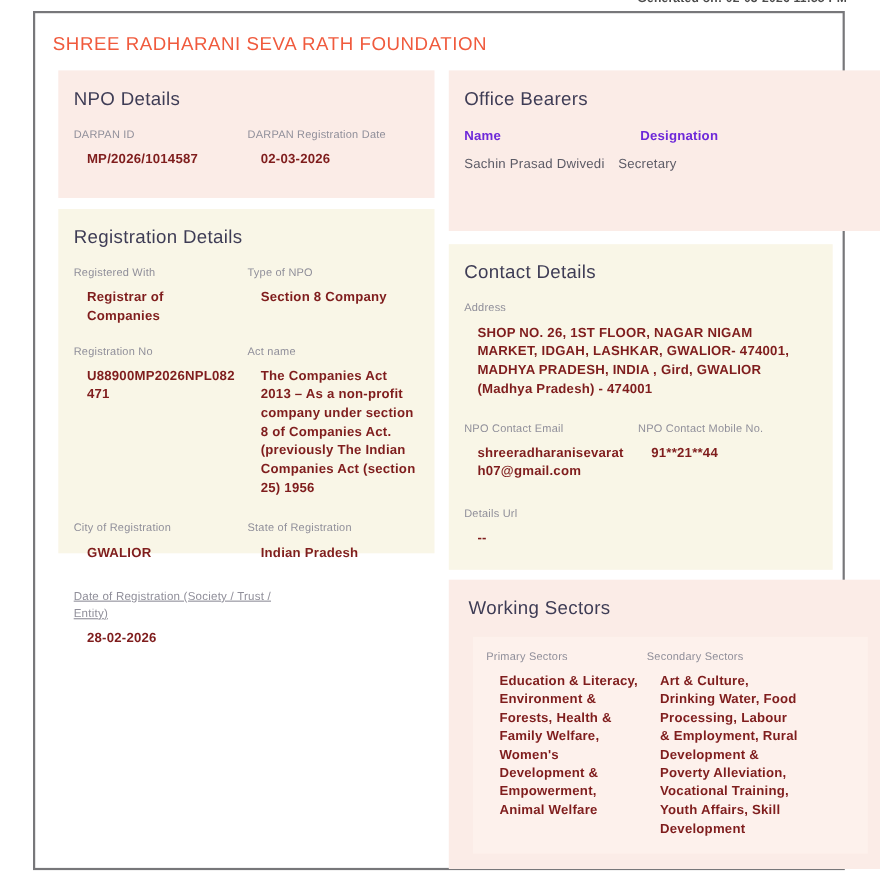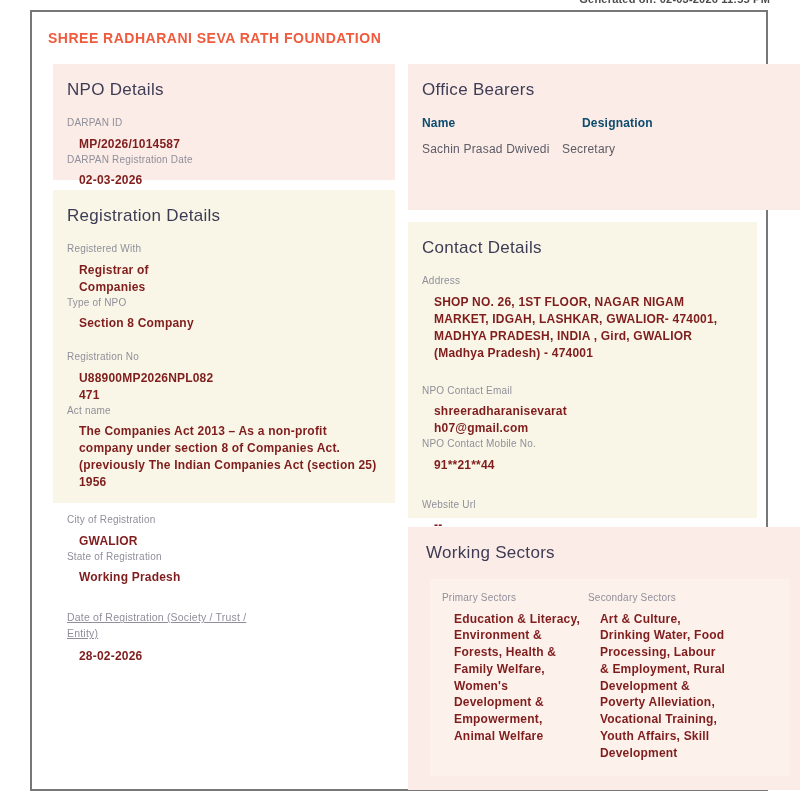--- a/index.html
+++ b/index.html
@@ -12,31 +12,31 @@
   .generated{
     position:absolute;top:-7px;right:30px;
     font-size:11px;font-weight:bold;color:#4b4b4b;letter-spacing:.2px;
   }
   .frame{
     position:absolute;left:30px;top:10px;width:738px;height:781px;
     border:2px solid #77777a;background:#ffffff;box-sizing:border-box;
   }
   .page-title{
     position:absolute;left:48px;top:30px;margin:0;
-    font-size:14px;font-weight:bold;color:#f05a3d;letter-spacing:.5px;
+    font-size:17px;font-weight:normal;color:#f05a3d;letter-spacing:.5px;
   }
   .card{
     position:absolute;box-sizing:border-box;padding:16px 14px;
   }
   .pink{background:#fbece7;}
   .cream{background:#f9f6e7;}
   .card h2{
     margin:0 0 16px 0;font-size:17px;font-weight:normal;color:#3e3c55;letter-spacing:.3px;
   }
-  .row{display:flex;margin-bottom:18px;flex-direction:column;}
+  .row{display:flex;margin-bottom:18px;}
   .row:last-child{margin-bottom:0;}
   .col1{width:158px;flex:none;padding-right:10px;box-sizing:border-box;}
   .col2{flex:1;min-width:0;}
   .label{
     font-size:10px;color:#908f9a;margin-bottom:6px;line-height:1.35;letter-spacing:.2px;
   }
   .value{
     font-size:12px;font-weight:bold;color:#7f1d1d;line-height:1.42;letter-spacing:.2px;padding-left:12px;
   }
   .breakall{word-break:break-all;}
@@ -45,21 +45,21 @@
   #npo-card{left:53px;top:64px;width:342px;height:116px;}
   #reg-card{left:53px;top:190px;width:342px;height:313px;}
   #ob-card{left:408px;top:64px;width:412px;height:146px;}
   #cd-card{left:408px;top:222px;width:349px;height:296px;}
   #ws-card{left:408px;top:527px;width:393px;min-height:261px;}
 
   
   .ob-row{display:flex;align-items:center;margin-bottom:10px;}
   .ob-col1{width:160px;flex:none;padding-right:8px;box-sizing:border-box;}
   .ob-col2{flex:1;min-width:0;}
-  .ob-head{font-size:12px;font-weight:bold;color:#0c4a6e;letter-spacing:.2px;}
+  .ob-head{font-size:12px;font-weight:bold;color:#6d28d9;letter-spacing:.2px;}
   .ob-cell{font-size:12px;font-weight:500;color:#5c5b66;line-height:1.3;letter-spacing:.2px;}
   .ob-row.header{margin-bottom:12px;}
 
   
   .address-value{max-width:300px;}
 
   
   .ws-inner{
     margin-left:10px;margin-top:2px;background:#fdf1ec;
     padding:12px 10px 14px 12px;display:flex;
@@ -112,21 +112,21 @@
       <div class="value">The Companies Act 2013 – As a non-profit company under section 8 of Companies Act. (previously The Indian Companies Act (section 25) 1956</div>
     </div>
   </div>
   <div class="row" style="margin-top:22px;">
     <div class="col1">
       <div class="label">City of Registration</div>
       <div class="value">GWALIOR</div>
     </div>
     <div class="col2">
       <div class="label">State of Registration</div>
-      <div class="value">Working Pradesh</div>
+      <div class="value">Indian Pradesh</div>
     </div>
   </div>
   <div class="row" style="margin-top:24px;">
     <div style="max-width:210px;">
       <div class="label" style="font-size:10.5px;line-height:1.5;text-decoration:underline;">Date of Registration (Society / Trust / Entity)</div>
       <div class="value">28-02-2026</div>
     </div>
   </div>
 </section>
 
@@ -155,21 +155,21 @@
       <div class="label">NPO Contact Email</div>
       <div class="value breakall" style="max-width:152px;">shreeradharanisevarath07@gmail.com</div>
     </div>
     <div class="col2">
       <div class="label">NPO Contact Mobile No.</div>
       <div class="value">91**21**44</div>
     </div>
   </div>
   <div class="row">
     <div>
-      <div class="label">Website Url</div>
+      <div class="label">Details Url</div>
       <div class="value">--</div>
     </div>
   </div>
 </section>
 
 <section id="ws-card" class="card pink" style="padding:16px 12px 14px 12px;">
   <h2 style="margin-left:6px;">Working Sectors</h2>
   <div class="ws-inner">
     <div class="ws-col">
       <div class="label">Primary Sectors</div>

